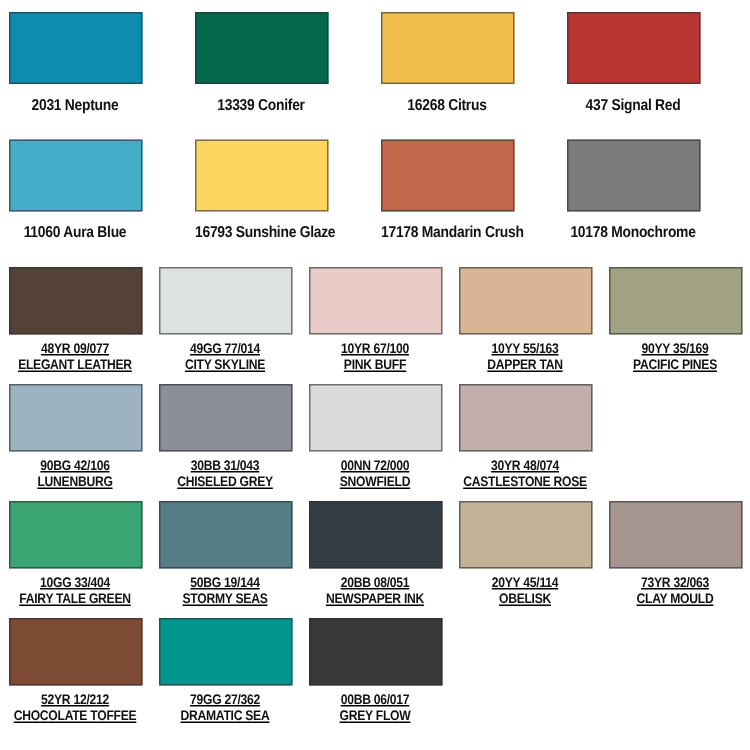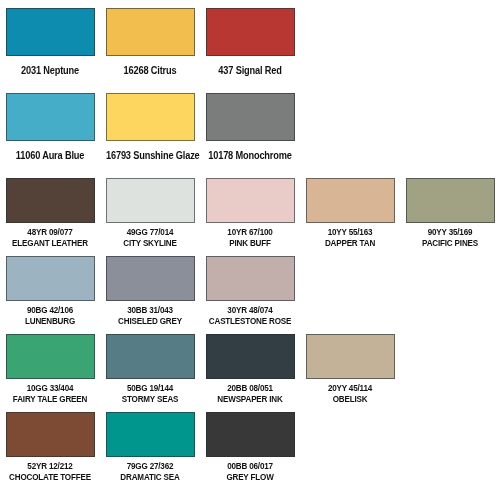--- a/index.html
+++ b/index.html
@@ -17,22 +17,22 @@
     width: 500px;
     height: 500px;
     position: relative;
     box-sizing: border-box;
   }
   .swatch-row {
     display: flex;
     width: 500px;
     box-sizing: border-box;
   }
-  .row-tall { height: 85px; }
-  .row-short { height: 78px; }
+  .row-tall { height: 85px; gap: 24px; }
+  .row-short { height: 78px; text-decoration: underline; }
   .swatch-cell {
     width: 100px;
     box-sizing: border-box;
     display: flex;
     flex-direction: column;
     align-items: center;
     padding-top: 8px;
   }
   .swatch-chip {
     width: 89px;
@@ -71,38 +71,46 @@
 </head>
 <body>
 
 <div id="palette-sheet">
     <div class="swatch-row row-tall">
       <div class="swatch-cell">
         <div class="swatch-chip" style="background-color: rgb(13, 140, 176);"></div>
         <div class="swatch-label"><span class="label-single">2031 Neptune</span></div>
       </div>
       <div class="swatch-cell">
+        <div class="swatch-chip" style="background-color: rgb(5, 104, 76);"></div>
+        <div class="swatch-label"><span class="label-single">13339 Conifer</span></div>
+      </div>
+      <div class="swatch-cell">
         <div class="swatch-chip" style="background-color: rgb(242, 191, 78);"></div>
         <div class="swatch-label"><span class="label-single">16268 Citrus</span></div>
       </div>
       <div class="swatch-cell">
         <div class="swatch-chip" style="background-color: rgb(185, 55, 51);"></div>
         <div class="swatch-label"><span class="label-single">437 Signal Red</span></div>
       </div>
     </div>
     <div class="swatch-row row-tall">
       <div class="swatch-cell">
         <div class="swatch-chip" style="background-color: rgb(69, 173, 200);"></div>
         <div class="swatch-label"><span class="label-single">11060 Aura Blue</span></div>
       </div>
       <div class="swatch-cell">
         <div class="swatch-chip" style="background-color: rgb(253, 214, 95);"></div>
         <div class="swatch-label"><span class="label-single">16793 Sunshine Glaze</span></div>
       </div>
       <div class="swatch-cell">
+        <div class="swatch-chip" style="background-color: rgb(194, 104, 74);"></div>
+        <div class="swatch-label"><span class="label-single">17178 Mandarin Crush</span></div>
+      </div>
+      <div class="swatch-cell">
         <div class="swatch-chip" style="background-color: rgb(122, 125, 124);"></div>
         <div class="swatch-label"><span class="label-single">10178 Monochrome</span></div>
       </div>
     </div>
     <div class="swatch-row row-short">
       <div class="swatch-cell">
         <div class="swatch-chip" style="background-color: rgb(84, 66, 57);"></div>
         <div class="swatch-label">
           <span class="label-code">48YR 09/077</span>
           <span class="label-name">ELEGANT LEATHER</span>
@@ -146,20 +154,27 @@
         </div>
       </div>
       <div class="swatch-cell">
         <div class="swatch-chip" style="background-color: rgb(139, 143, 153);"></div>
         <div class="swatch-label">
           <span class="label-code">30BB 31/043</span>
           <span class="label-name">CHISELED GREY</span>
         </div>
       </div>
       <div class="swatch-cell">
+        <div class="swatch-chip" style="background-color: rgb(220, 219, 217);"></div>
+        <div class="swatch-label">
+          <span class="label-code">00NN 72/000</span>
+          <span class="label-name">SNOWFIELD</span>
+        </div>
+      </div>
+      <div class="swatch-cell">
         <div class="swatch-chip" style="background-color: rgb(194, 174, 171);"></div>
         <div class="swatch-label">
           <span class="label-code">30YR 48/074</span>
           <span class="label-name">CASTLESTONE ROSE</span>
         </div>
       </div>
     </div>
     <div class="swatch-row row-short">
       <div class="swatch-cell">
         <div class="swatch-chip" style="background-color: rgb(58, 165, 115);"></div>
@@ -180,20 +195,27 @@
         <div class="swatch-label">
           <span class="label-code">20BB 08/051</span>
           <span class="label-name">NEWSPAPER INK</span>
         </div>
       </div>
       <div class="swatch-cell">
         <div class="swatch-chip" style="background-color: rgb(195, 178, 151);"></div>
         <div class="swatch-label">
           <span class="label-code">20YY 45/114</span>
           <span class="label-name">OBELISK</span>
+        </div>
+      </div>
+      <div class="swatch-cell">
+        <div class="swatch-chip" style="background-color: rgb(166, 150, 143);"></div>
+        <div class="swatch-label">
+          <span class="label-code">73YR 32/063</span>
+          <span class="label-name">CLAY MOULD</span>
         </div>
       </div>
     </div>
     <div class="swatch-row row-short">
       <div class="swatch-cell">
         <div class="swatch-chip" style="background-color: rgb(125, 74, 52);"></div>
         <div class="swatch-label">
           <span class="label-code">52YR 12/212</span>
           <span class="label-name">CHOCOLATE TOFFEE</span>
         </div>

